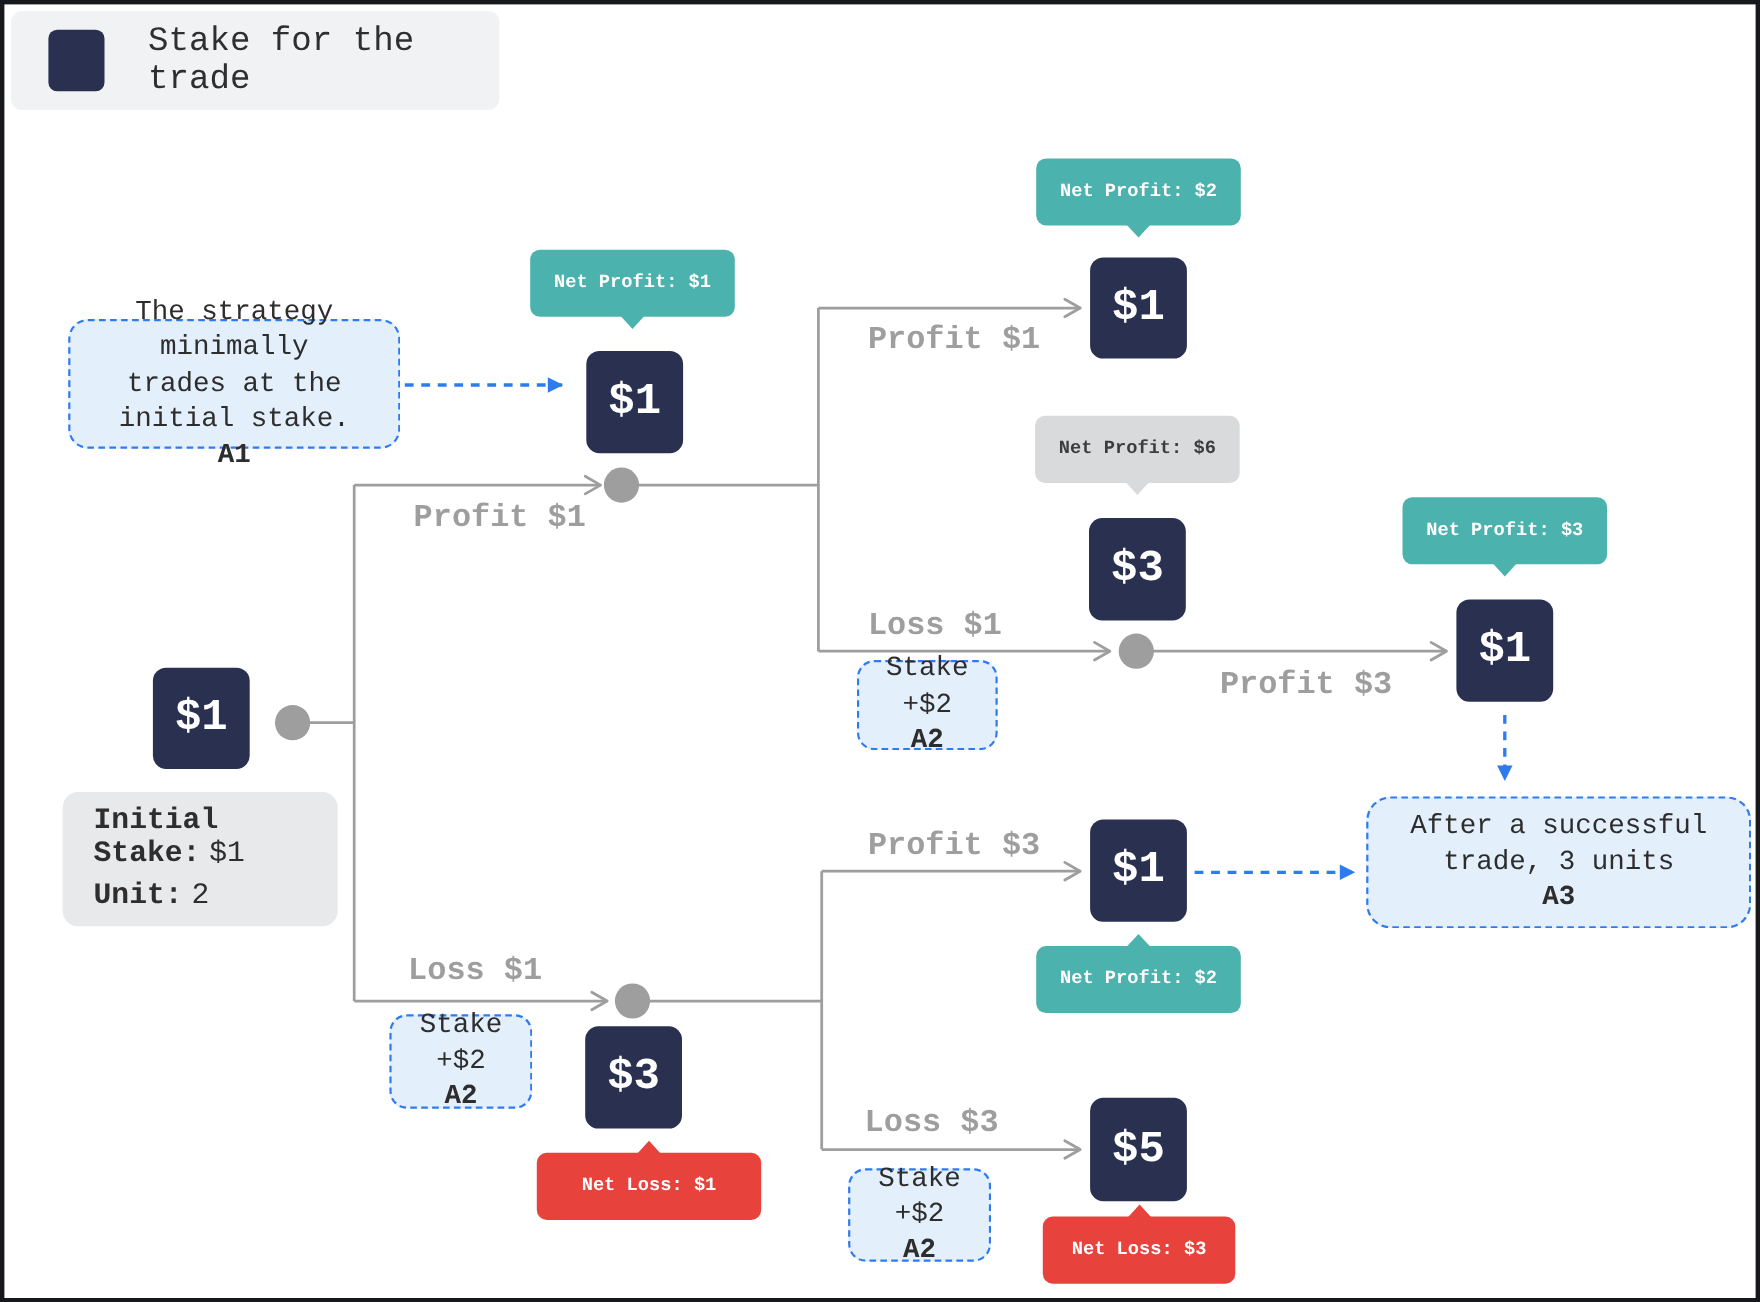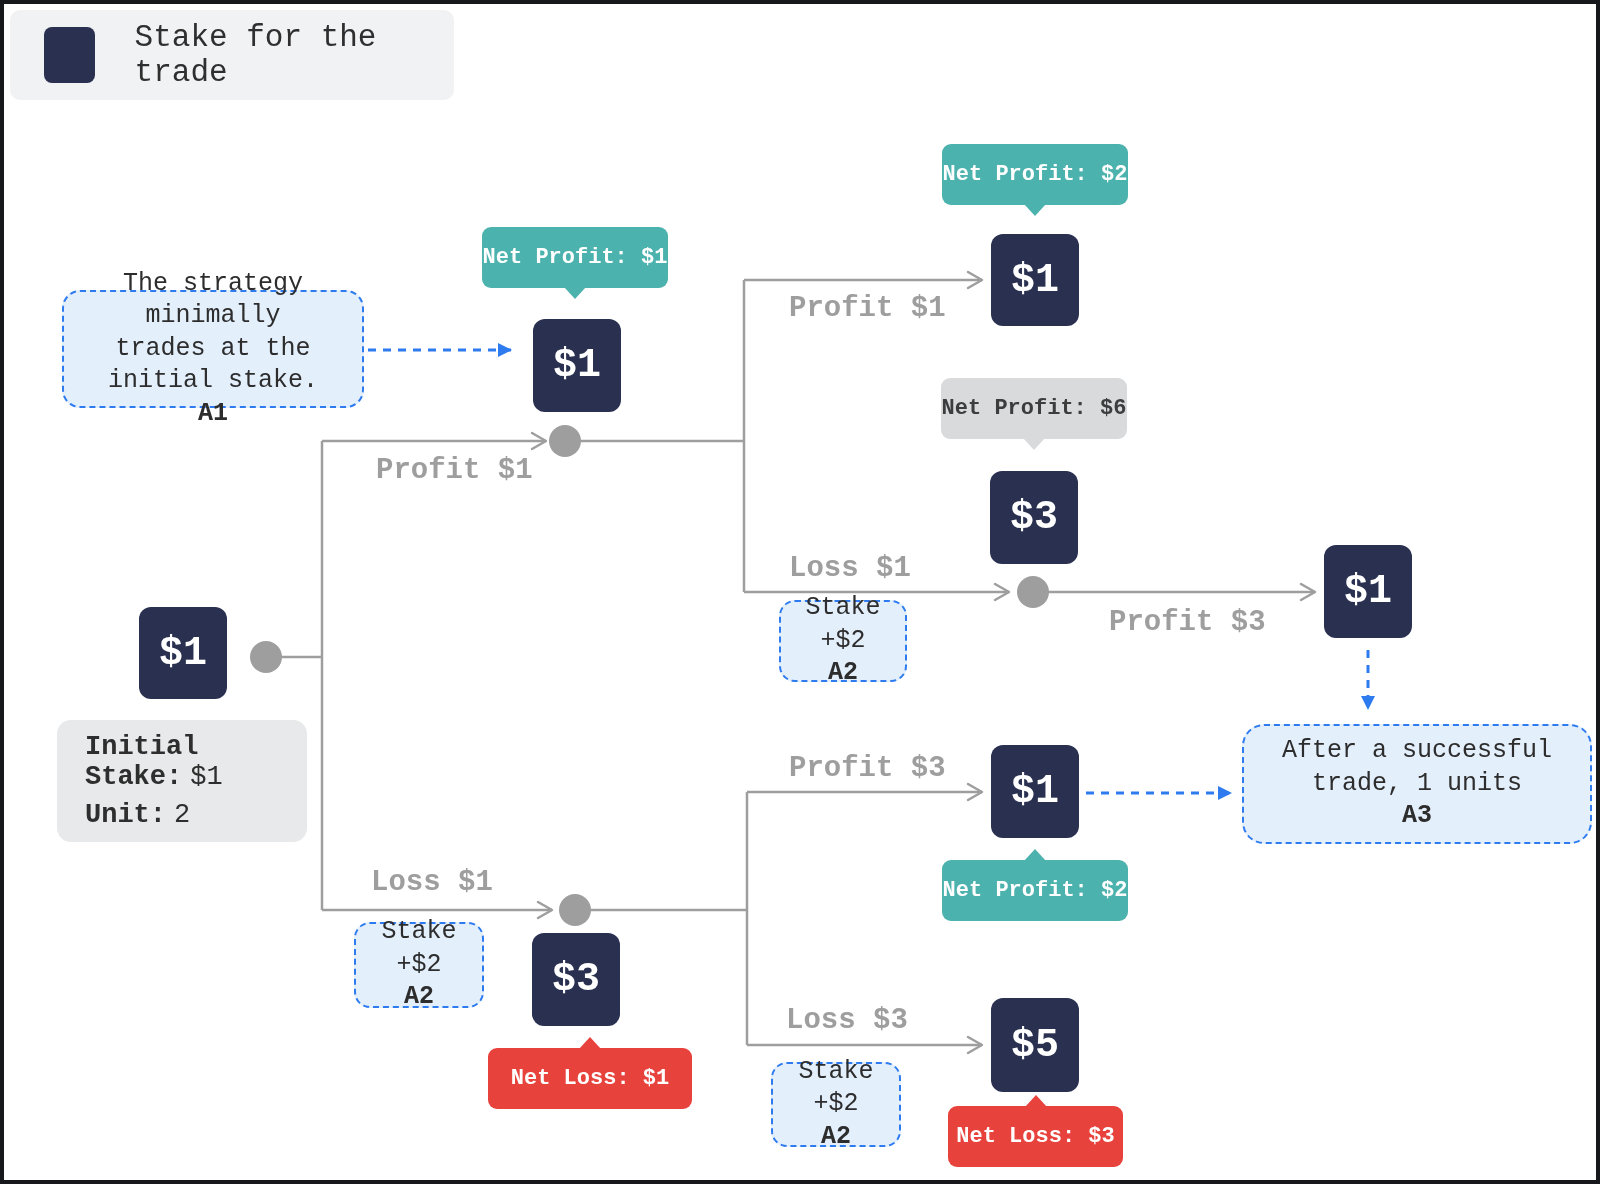--- a/index.html
+++ b/index.html
@@ -13,21 +13,21 @@
   .legend{position:absolute;left:6px;top:6px;width:444px;height:90px;background:#f1f2f4;
     border-radius:10px;display:flex;align-items:center;}
   .legend .swatch{width:56px;height:56px;background:#293050;border-radius:8px;margin-left:34px;}
   .legend .label{margin-left:40px;font-size:31px;color:#2f2f2f;}
 
   .node{position:absolute;width:88px;height:92px;background:#293050;border-radius:12px;
     display:flex;align-items:center;justify-content:center;
     color:#ffffff;font-weight:bold;font-size:40px;}
 
   .badge{position:absolute;height:61px;border-radius:9px;display:flex;align-items:center;
-    justify-content:center;font-weight:bold;font-size:22px;color:#ffffff;white-space:nowrap;}
+    justify-content:center;font-weight:bold;font-size:17px;color:#ffffff;white-space:nowrap;}
   .badge.teal{background:#4cb2ad;}
   .badge.red{background:#e8423d;}
   .badge.gray{background:#d8dadb;color:#3d3d3d;}
   .tip{position:absolute;left:50%;width:0;height:0;
     border-left:11px solid transparent;border-right:11px solid transparent;}
   .badge.above .tip{bottom:-11px;transform:translateX(-50%);}
   .badge.below .tip{top:-11px;transform:translateX(-50%);}
   .badge.teal.above .tip{border-top:12px solid #4cb2ad;}
   .badge.teal.below .tip{border-bottom:12px solid #4cb2ad;}
   .badge.gray.above .tip{border-top:12px solid #d8dadb;}
@@ -108,21 +108,21 @@
     <span>Stake +$2</span>
     <span class="tag">A2</span>
   </div>
 
   <div class="note" style="left:767px;top:1058px;width:130px;height:85px;border-radius:16px">
     <span>Stake +$2</span>
     <span class="tag">A2</span>
   </div>
 
   <div class="note" style="left:1238px;top:720px;width:350px;height:120px;border-radius:22px">
-    <span>After a successful trade, 1 units</span>
+    <span>After a successful trade, 3 units</span>
     <span class="tag">A3</span>
   </div>
 
   <div class="info" style="left:53px;top:716px;width:250px;height:122px">
     <div class="row">
       <b>Initial Stake:</b><span>$1</span>
     </div>
     <div class="row">
       <b>Unit:</b><span>2</span>
     </div>
@@ -166,20 +166,24 @@
       <i class="tip"></i>
   </div>
   <div class="badge teal above" style="left:938px;top:140px;width:186px">
     <span>Net Profit: $2</span>
       <i class="tip"></i>
   </div>
   <div class="badge gray above" style="left:937px;top:374px;width:186px">
     <span>Net Profit: $6</span>
       <i class="tip"></i>
   </div>
+  <div class="badge teal above" style="left:1271px;top:448px;width:186px">
+    <span>Net Profit: $3</span>
+      <i class="tip"></i>
+  </div>
   <div class="badge teal below" style="left:938px;top:856px;width:186px">
     <span>Net Profit: $2</span>
       <i class="tip"></i>
   </div>
   <div class="badge red below" style="left:484px;top:1044px;width:204px">
     <span>Net Loss: $1</span>
       <i class="tip"></i>
   </div>
   <div class="badge red below" style="left:944px;top:1102px;width:175px">
     <span>Net Loss: $3</span>

